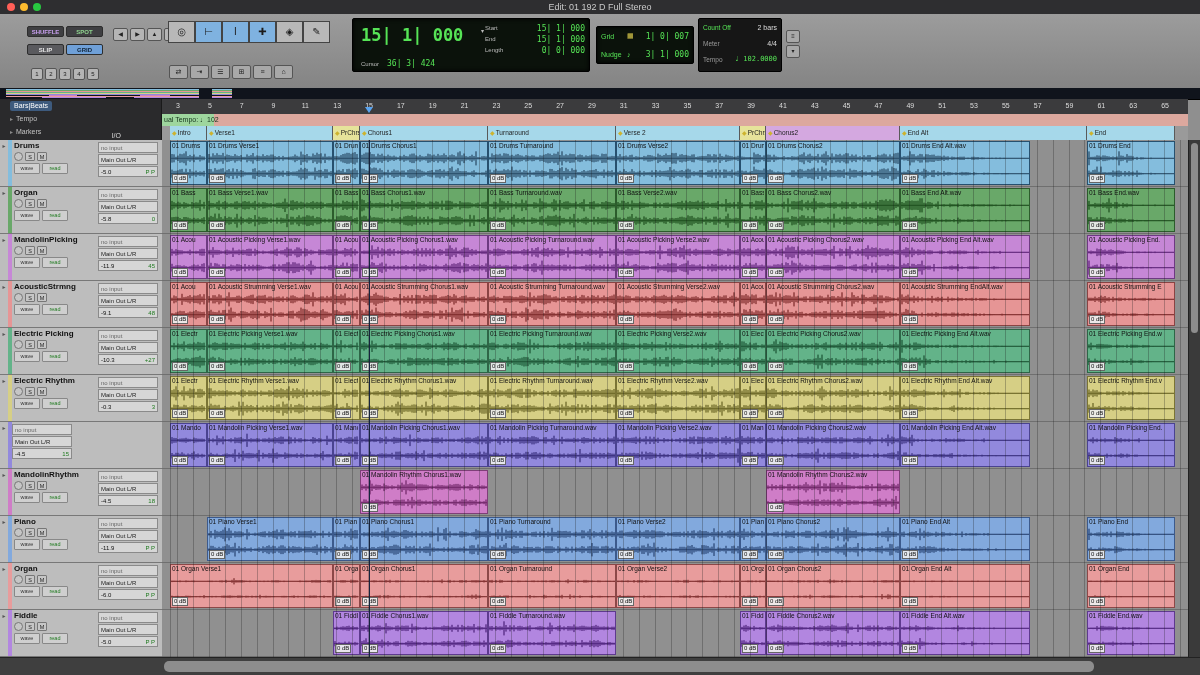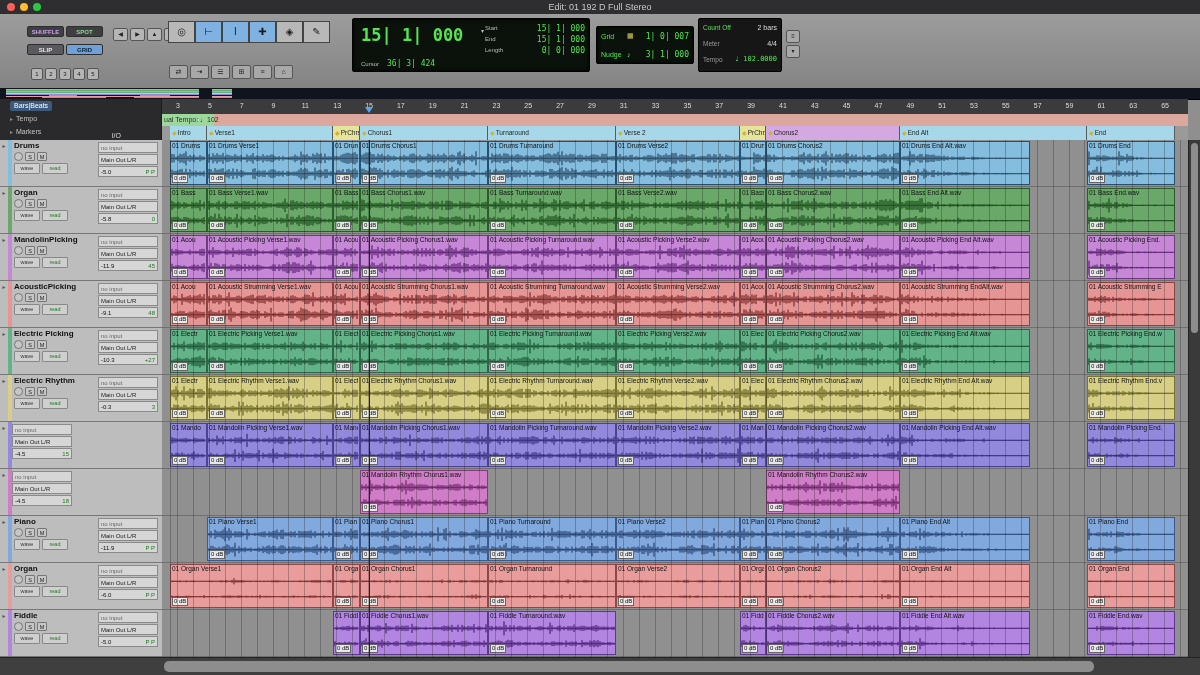--- a/index.html
+++ b/index.html
@@ -425,21 +425,21 @@
           <div class="iobox volrow">
             <span class="vol">-11.9</span>
             <span class="pan">45</span>
           </div>
         </div>
       </div>
       <div class="tcell">
         <span class="tarrow">▸</span>
         <span class="tstrip" style="background: rgb(230, 149, 149);"></span>
         <div class="tmain">
-          <div class="tname">AcousticPicking</div>
+          <div class="tname">AcousticStrmng</div>
           <div class="tbtns">
             <span class="tbtn rec"></span>
             <span class="tbtn">S</span>
             <span class="tbtn">M</span>
           </div>
           <div class="tviews">
             <span class="tview">wave</span>
             <span class="tview auto">read</span>
           </div>
         </div>
@@ -508,20 +508,32 @@
           <div class="iobox">Main Out L/R</div>
           <div class="iobox volrow">
             <span class="vol">-4.5</span>
             <span class="pan">15</span>
           </div>
         </div>
       </div>
       <div class="tcell">
         <span class="tarrow">▸</span>
         <span class="tstrip" style="background: rgb(207, 125, 199);"></span>
+        <div class="tmain">
+          <div class="tname">MandolinRhythm</div>
+          <div class="tbtns">
+            <span class="tbtn rec"></span>
+            <span class="tbtn">S</span>
+            <span class="tbtn">M</span>
+          </div>
+          <div class="tviews">
+            <span class="tview">wave</span>
+            <span class="tview auto">read</span>
+          </div>
+        </div>
         <div class="tio">
           <div class="iobox dim">no input</div>
           <div class="iobox">Main Out L/R</div>
           <div class="iobox volrow">
             <span class="vol">-4.5</span>
             <span class="pan">18</span>
           </div>
         </div>
       </div>
       <div class="tcell">

